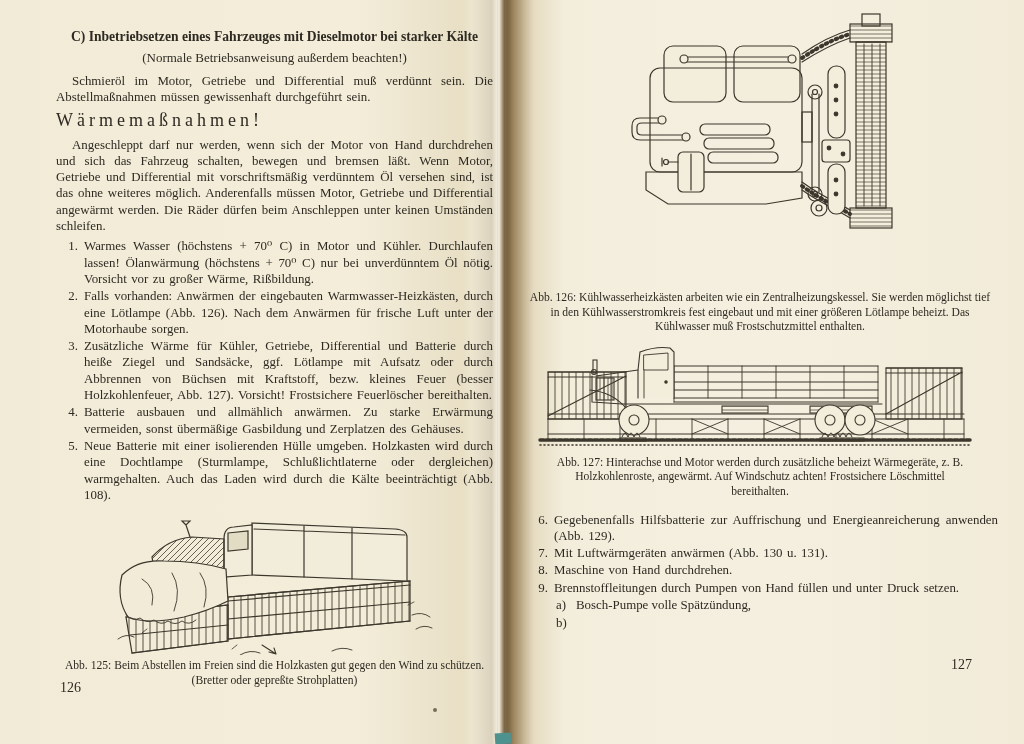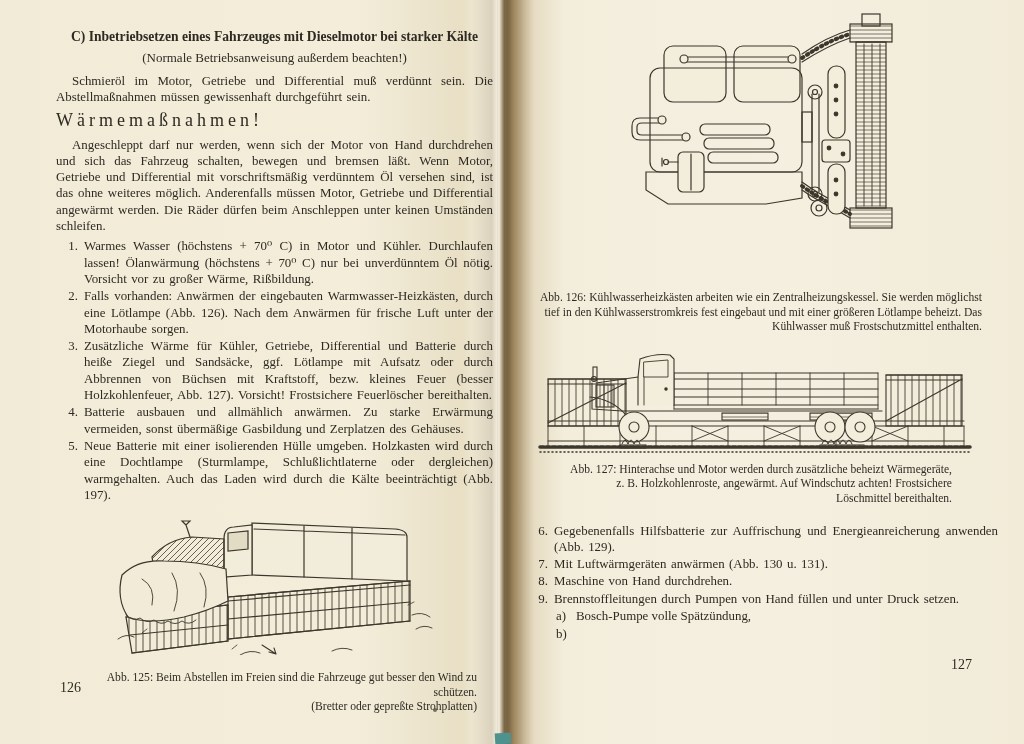--- a/index.html
+++ b/index.html
@@ -32,21 +32,21 @@
   .oitem{display:flex;margin-bottom:1px;}
   .oitem .num{flex:none;text-align:right;padding-right:6px;font-size:12.9px;line-height:16.3px;}
   .col-left .oitem .num{width:22px;}
   .col-right .oitem .num{width:26px;}
   .oitem .itext{flex:1;font-size:12.9px;line-height:16.3px;text-align:justify;word-spacing:1.2px;}
   .subitem{display:flex;padding-left:34px;margin-bottom:1px;}
   .subitem .letter{flex:none;width:20px;font-size:12.9px;line-height:16.5px;}
   .subitem .stext{flex:1;font-size:12.9px;line-height:16.5px;}
 
   .figure{margin:0;}
-  .caption{font-size:11.6px;line-height:14.6px;text-align:right;margin:16px;}
+  .caption{font-size:11.6px;line-height:14.6px;text-align:center;margin:4px;}
   .pagenum{position:absolute;font-size:14px;}
   .pagenum-left{left:60px;top:680px;}
   .pagenum-right{left:951px;top:657px;}
   svg{display:block;}
 </style>
 </head>
 <body>
 
 <div class="spread">
   <div class="page-left"></div>
@@ -72,21 +72,21 @@
       <div class="oitem">
         <span class="num">3.</span>
         <span class="itext">Zusätzliche Wärme für Kühler, Getriebe, Differential und Batterie durch heiße Ziegel und Sandsäcke, ggf. Lötlampe mit Aufsatz oder durch Abbrennen von Büchsen mit Kraftstoff, bezw. kleines Feuer (besser Holzkohlenfeuer, Abb. 127). Vorsicht! Frostsichere Feuerlöscher bereithalten.</span>
       </div>
       <div class="oitem">
         <span class="num">4.</span>
         <span class="itext">Batterie ausbauen und allmählich anwärmen. Zu starke Erwärmung vermeiden, sonst übermäßige Gasbildung und Zerplatzen des Gehäuses.</span>
       </div>
       <div class="oitem">
         <span class="num">5.</span>
-        <span class="itext">Neue Batterie mit einer isolierenden Hülle umgeben. Holzkasten wird durch eine Dochtlampe (Sturmlampe, Schlußlichtlaterne oder dergleichen) warmgehalten. Auch das Laden wird durch die Kälte beeinträchtigt (Abb. 197).</span>
+        <span class="itext">Neue Batterie mit einer isolierenden Hülle umgeben. Holzkasten wird durch eine Dochtlampe (Sturmlampe, Schlußlichtlaterne oder dergleichen) warmgehalten. Auch das Laden wird durch die Kälte beeinträchtigt (Abb. 108).</span>
       </div>
     </div>
 
     <div class="figure" style="margin:6px 0 2px 56px;">
       <svg width="332" height="146" viewBox="0 0 332 146">
         <defs>
           <pattern id="p125h" patternUnits="userSpaceOnUse" width="6" height="6">
             <path d="M0 6 L6 0" stroke="#433d31" stroke-width="0.8"></path>
           </pattern>
           <pattern id="p125v" patternUnits="userSpaceOnUse" width="7" height="12">
@@ -113,21 +113,21 @@
           <path d="M30 70 Q44 78 40 96 M60 64 Q70 80 62 102 M88 64 Q98 78 92 98" stroke-width="0.9"></path>
           <path d="M14 106 q7 7 14 3 q7 6 14 2 q7 6 14 1 q7 5 14 0 q7 5 14 -1" stroke-width="0.9"></path>
 
           <path d="M6 130 q8 -6 16 -2 M300 106 q10 -4 18 2 M304 120 q8 -5 16 -1 M128 146 q10 -6 20 -2 M220 142 q10 -5 20 -1" stroke-width="0.9"></path>
           <path d="M150 136 l14 9 M164 145 l-7 -2 M164 145 l-2 -6" stroke-width="1.1"></path>
           <path d="M30 124 l5 -4 M296 96 l6 -3 M120 140 l5 -4" stroke-width="0.8"></path>
         </g>
       </svg>
     </div>
     <div class="caption">
-      <div>Abb. 125: Beim Abstellen im Freien sind die Fahrzeuge gut besser den Wind zu schützen.</div>
+      <div>Abb. 125: Beim Abstellen im Freien sind die Holzkasten gut gegen den Wind zu schützen.</div>
       <div>(Bretter oder gepreßte Strohplatten)</div>
     </div>
   </div>
 
   <div class="col-right">
 
     <div class="figure" style="margin:4px 0 0 94px;">
       <svg width="290" height="272" viewBox="0 0 290 272">
         <defs>
           <pattern id="p126hl" patternUnits="userSpaceOnUse" width="6" height="4">

